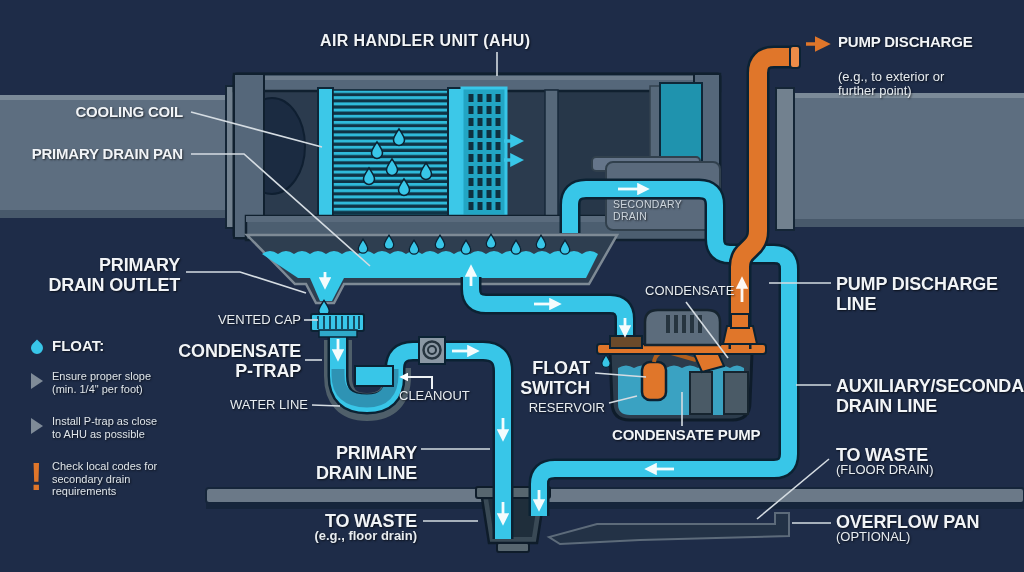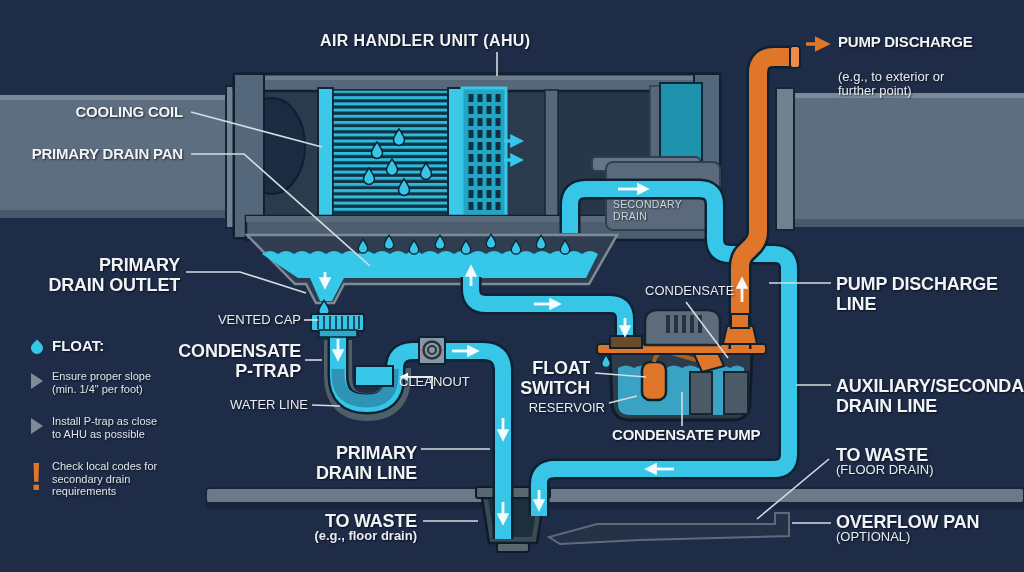--- a/index.html
+++ b/index.html
@@ -257,21 +257,21 @@
 
 <div class="lbl b big ra" style="right:841px;top:104px;">COOLING COIL</div>
 <div class="lbl b big ra" style="right:841px;top:146px;">PRIMARY DRAIN PAN</div>
 <div class="lbl b ra" style="right:844px;top:256px;">PRIMARY
 DRAIN OUTLET</div>
 
 <div class="lbl r ra" style="right:723px;top:313px;">VENTED CAP</div>
 <div class="lbl b ra" style="right:723px;top:342px;">CONDENSATE
 P-TRAP</div>
 <div class="lbl r ra" style="right:716px;top:398px;">WATER LINE</div>
-<div class="lbl r" style="left:399px;top:375px;">CLEANOUT</div>
+<div class="lbl r" style="left:399px;top:389px;">CLEANOUT</div>
 
 <div class="lbl b ra" style="right:607px;top:444px;">PRIMARY
 DRAIN LINE</div>
 <div class="lbl b ra" style="right:607px;top:512px;">TO WASTE</div>
 <div class="lbl r ra" style="right:607px;top:529px;font-weight:bold;">(e.g., floor drain)</div>
 
 <div class="lbl b ra" style="right:434px;top:359px;">FLOAT
 SWITCH</div>
 <div class="lbl r ra" style="right:419px;top:401px;">RESERVOIR</div>
 <div class="lbl b big" style="left:612px;top:427px;">CONDENSATE PUMP</div>

